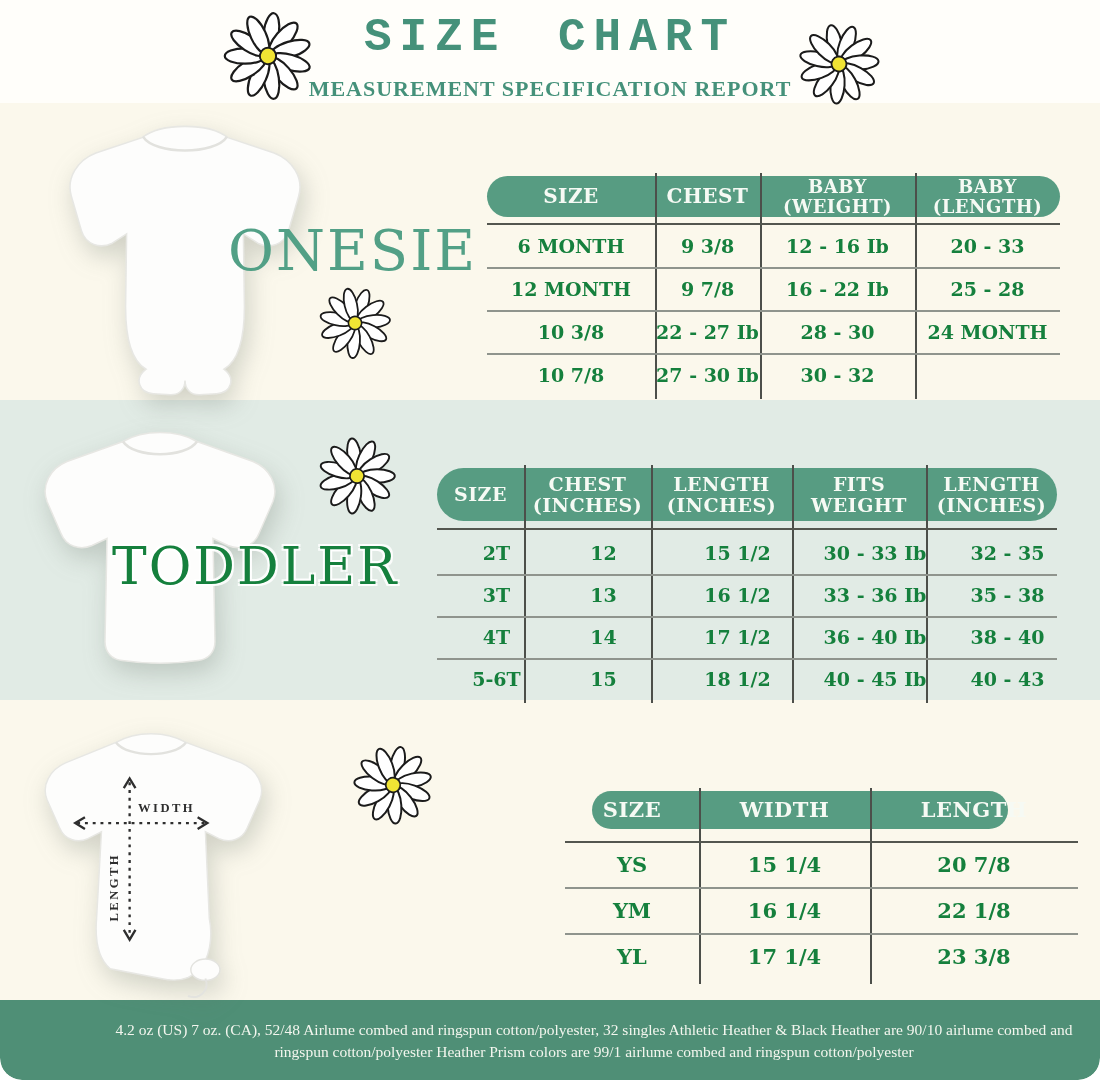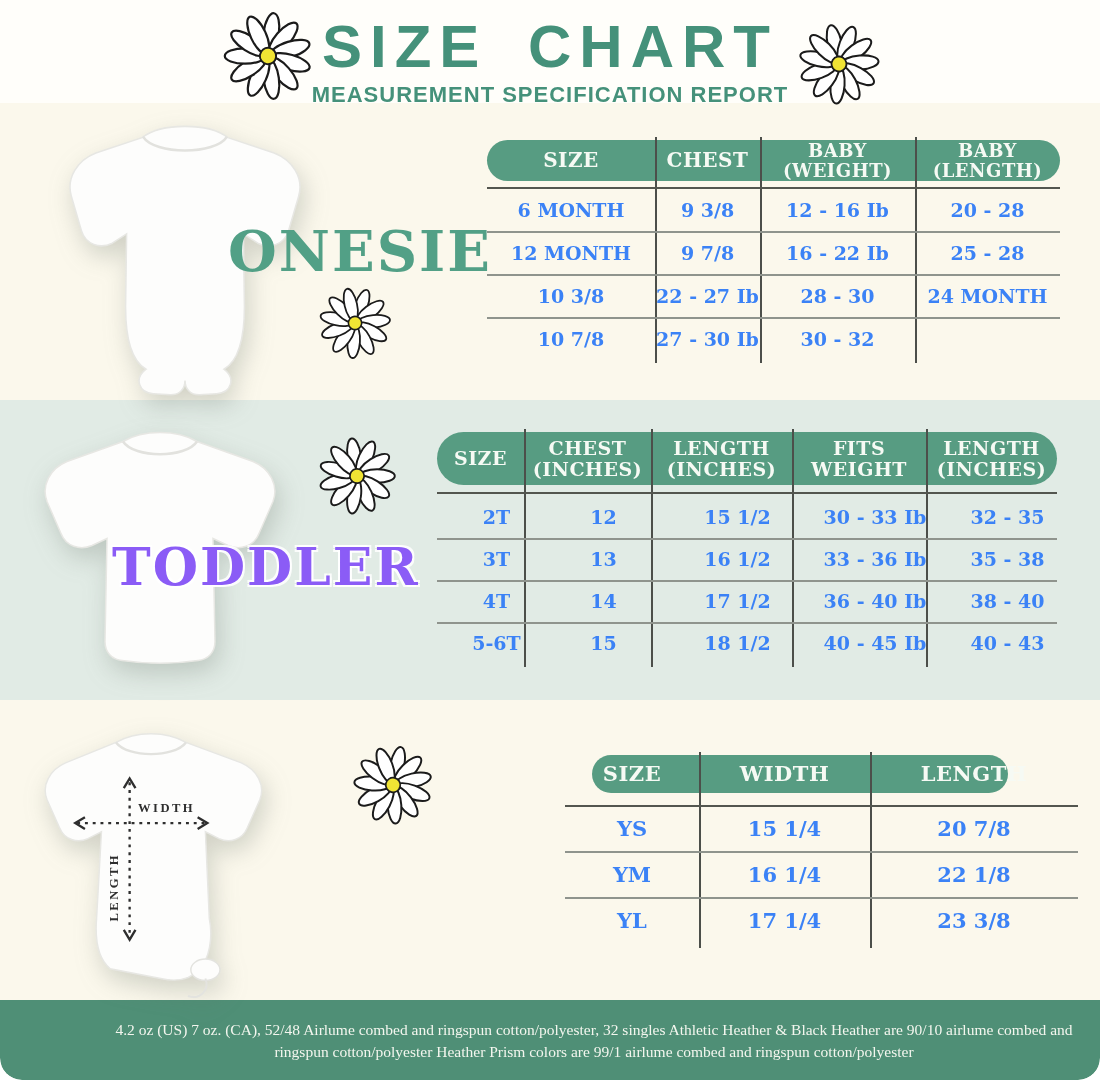--- a/index.html
+++ b/index.html
@@ -5,39 +5,39 @@
   html,body{margin:0;padding:0;background:#ffffff;}
   .page{position:relative;width:1100px;height:1080px;background:#fffefa;overflow:hidden;
         font-family:"DejaVu Serif",serif;border-radius:0 0 22px 22px;}
   .band{position:absolute;left:0;width:1100px;}
   .band.cream1{top:103px;height:297px;background:#fbf8ec;}
   .band.sage{top:400px;height:300px;background:#e1ebe5;}
   .band.cream2{top:700px;height:300px;background:#fbf8ec;}
   .band.footer{top:1000px;height:80px;background:#4f8f76;border-radius:0 0 22px 22px;}
 
   .title-wrap{position:absolute;left:300px;top:12px;width:500px;text-align:center;}
-  .title-main{font-family:Liberation Sans, sans-serif;font-weight:bold;font-size:60px;
+  .title-main{font-family:Liberation Mono, monospace;font-weight:bold;font-size:46px;
               letter-spacing:8px;word-spacing:16px;color:#45917a;}
-  .title-sub{font-family:Liberation Sans, sans-serif;font-weight:bold;font-size:22px;
-             letter-spacing:1px;color:#45917a;margin-top:1px;}
-
-  .sec-name{position:absolute;font-family:"DejaVu Serif",serif;font-weight:bold;color:#52a086;}
+  .title-sub{font-family:Liberation Serif, serif;font-weight:bold;font-size:22px;
+             letter-spacing:1px;color:#45917a;margin-top:12px;}
+
+  .sec-name{position:absolute;font-family:"DejaVu Serif",serif;font-weight:normal;color:#52a086;}
   .sec-name.onesie{left:228px;top:218px;font-size:56px;letter-spacing:2px;}
-  .sec-name.toddler{left:112px;top:536px;font-size:52px;letter-spacing:2px;color:#8b5cf6;
+  .sec-name.toddler{left:112px;top:536px;font-size:52px;letter-spacing:2px;color:#15803d;
      text-shadow:-2px -2px 0 rgba(255,255,255,.85),2px -2px 0 rgba(255,255,255,.85),
                  -2px 2px 0 rgba(255,255,255,.85),2px 2px 0 rgba(255,255,255,.85);}
   .sec-name.youth{left:272px;top:828px;font-size:62px;letter-spacing:3px;}
 
-  .sztable{position:absolute;}
+  .sztable{position:absolute;margin-top:36px;}
   .pill{position:absolute;background:#579c82;}
   .hdr-row{position:absolute;display:grid;align-items:center;}
   .hdr-cell{color:#f6faf4;font-family:"DejaVu Serif",serif;font-weight:bold;text-align:center;
             white-space:pre-line;line-height:1.08;letter-spacing:.5px;}
   .tbody{position:absolute;display:grid;}
-  .cell{display:flex;align-items:center;justify-content:center;color:#3b82f6;
+  .cell{display:flex;align-items:center;justify-content:center;color:#15803d;
         font-family:"DejaVu Serif",serif;font-weight:bold;}
   .vline{position:absolute;width:2px;background:#4c4f4a;}
   .hline{position:absolute;height:2px;background:#53564f;}
   .hline.light{height:1.5px;background:#8f948d;}
 
   .garment{position:absolute;filter:drop-shadow(4px 10px 12px rgba(100,110,100,.28));}
   .daisy{position:absolute;}
 
   .footer-text{position:absolute;left:0;top:1019px;width:1100px;text-align:center;
                color:#f3f6ee;font-family:"Liberation Serif",serif;font-size:15.5px;line-height:1.42;margin-left:44px;}
@@ -117,21 +117,21 @@
     <div class="vline" style="left:273px;top:-3px;height:226px"></div>
     <div class="vline" style="left:428px;top:-3px;height:226px"></div>
     <div class="hline" style="left:0;top:47px;width:573px"></div>
     <div class="hline light" style="left:0;top:91px;width:573px"></div>
     <div class="hline light" style="left:0;top:134px;width:573px"></div>
     <div class="hline light" style="left:0;top:177px;width:573px"></div>
     <div class="tbody" style="left:0;top:48px;width:573px;grid-template-columns:168px 105px 155px 145px;grid-auto-rows:43px;font-size:19px">
       <div class="cell">6 MONTH</div>
       <div class="cell">9 3/8</div>
       <div class="cell">12 - 16 Ib</div>
-      <div class="cell">20 - 28</div>
+      <div class="cell">20 - 33</div>
       <div class="cell">12 MONTH</div>
       <div class="cell">9 7/8</div>
       <div class="cell">16 - 22 Ib</div>
       <div class="cell">25 - 28</div>
       <div class="cell">10 3/8</div>
       <div class="cell">22 - 27 Ib</div>
       <div class="cell">28 - 30</div>
       <div class="cell">24 MONTH</div>
       <div class="cell">10 7/8</div>
       <div class="cell">27 - 30 Ib</div>

